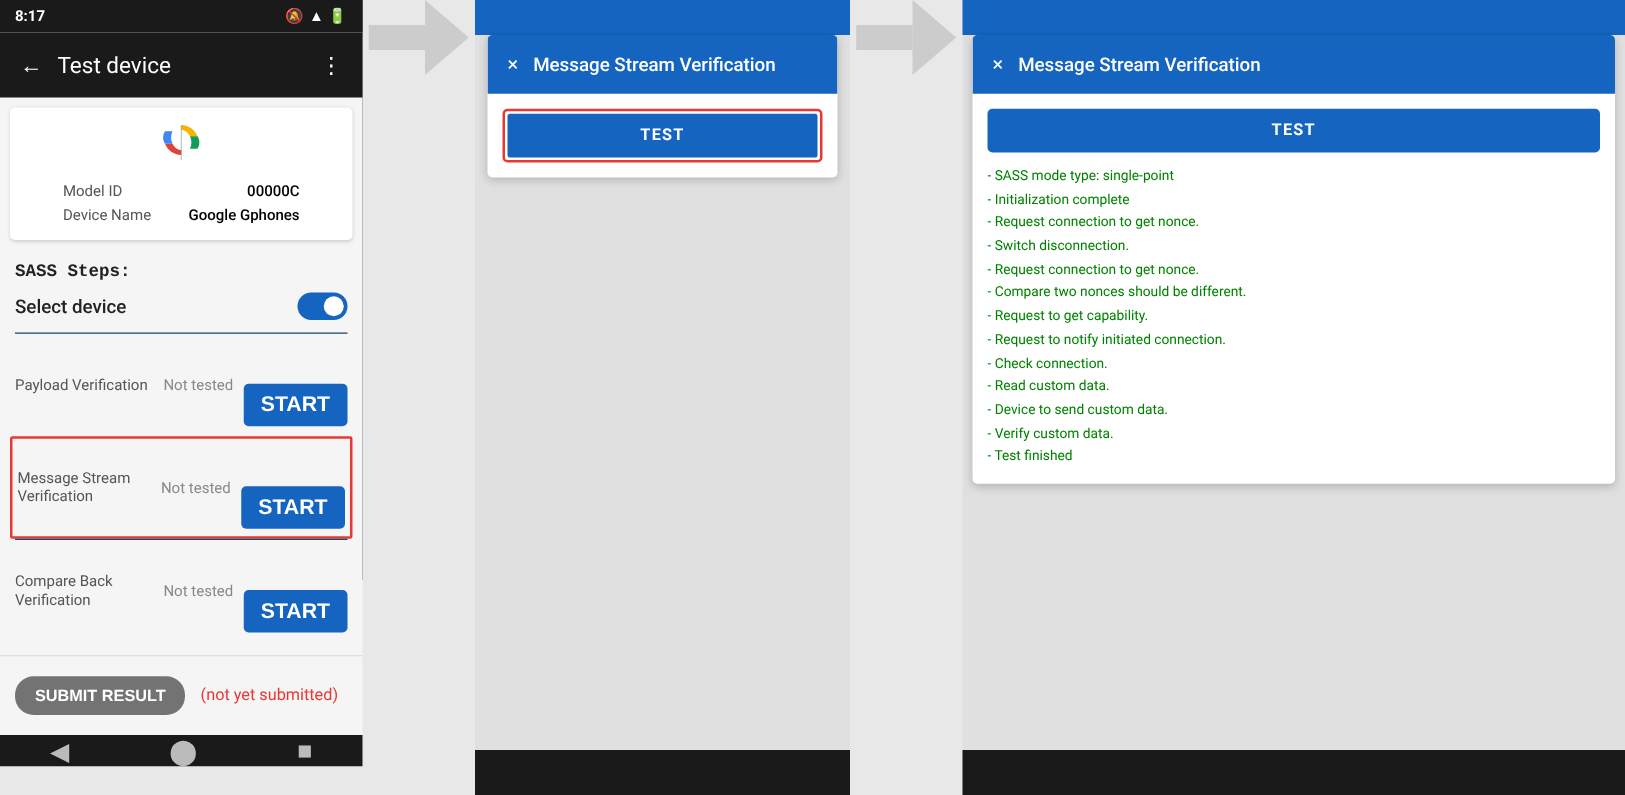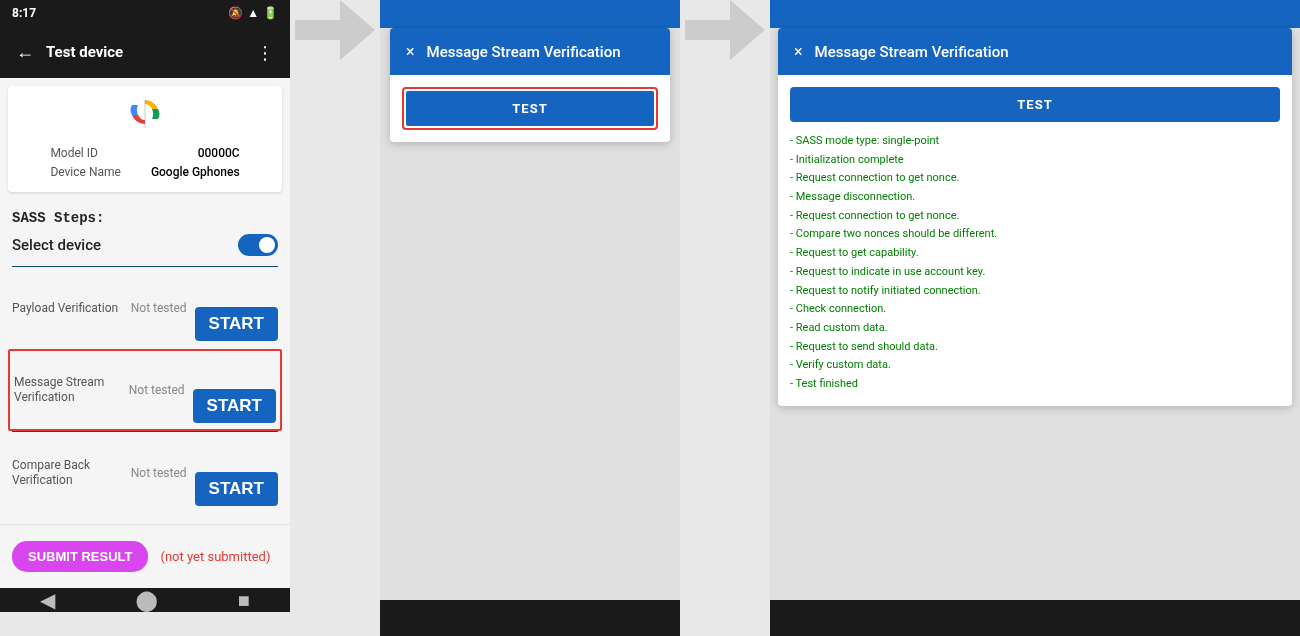--- a/index.html
+++ b/index.html
@@ -43,21 +43,21 @@
     .app-bar {
       background: #1a1a1a;
       color: white;
       padding: 12px 16px;
       display: flex;
       align-items: center;
       justify-content: space-between;
       height: 52px;
     }
     .app-bar-left { display: flex; align-items: center; gap: 12px; }
-    .app-bar-title { font-size: 15px; font-weight: 700; }
+    .app-bar-title { font-size: 18px; font-weight: 400; }
     .device-info-card {
       background: white;
       margin: 8px;
       border-radius: 4px;
       padding: 10px 12px;
       display: flex;
       align-items: center;
       gap: 12px;
       box-shadow: 0 1px 3px rgba(0,0,0,0.15);
       flex-direction: column;
@@ -126,21 +126,21 @@
       padding: 6px 4px;
     }
     .submit-area {
       display: flex;
       align-items: center;
       gap: 12px;
       padding: 16px 12px;
       border-top: 1px solid #e0e0e0;
     }
     .submit-btn {
-      background: #d946ef;
+      background: #737373;
       color: white;
       border: none;
       padding: 8px 16px;
       font-size: 13px;
       font-weight: bold;
       border-radius: 15px;
       cursor: pointer;
     }
     .not-submitted { color: #e53935; font-size: 13px; }
 
@@ -362,29 +362,28 @@
       <div class="dialog-header">
         <span class="close-x">×</span>
         <span class="dialog-title">Message Stream Verification</span>
       </div>
       <div class="dialog-body">
         <div class="test-btn-plain">TEST</div>
         <div class="result-lines" id="result-lines-container">
             <p>- SASS mode type: single-point</p>
             <p>- Initialization complete</p>
             <p>- Request connection to get nonce.</p>
-            <p>- Message disconnection.</p>
+            <p>- Switch disconnection.</p>
             <p>- Request connection to get nonce.</p>
             <p>- Compare two nonces should be different.</p>
             <p>- Request to get capability.</p>
-            <p>- Request to indicate in use account key.</p>
             <p>- Request to notify initiated connection.</p>
             <p>- Check connection.</p>
             <p>- Read custom data.</p>
-            <p>- Request to send should data.</p>
+            <p>- Device to send custom data.</p>
             <p>- Verify custom data.</p>
             <p>- Test finished</p>
           </div>
       </div>
     </div>
   </div>
   <div class="dialog-bottom-bar"></div>
 </div>
 
 </body></html>

